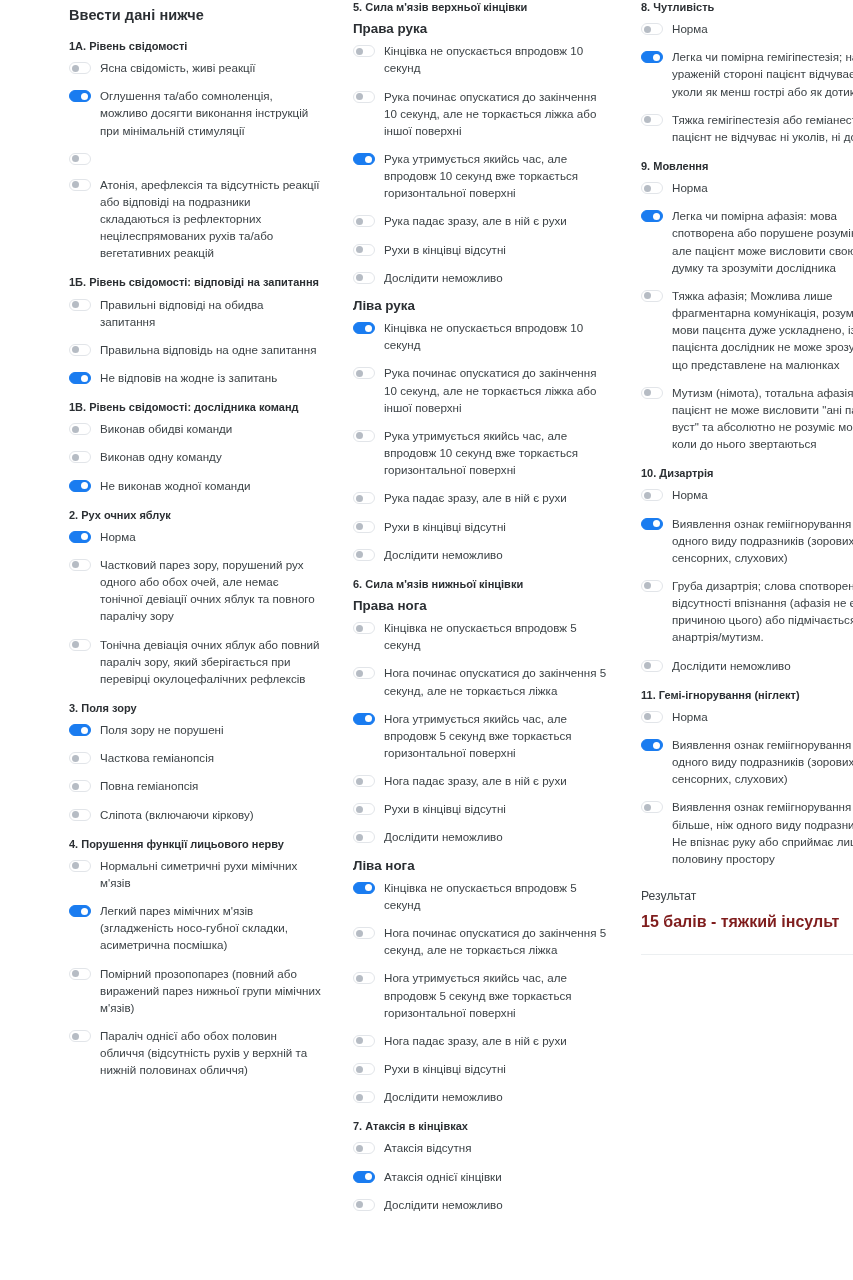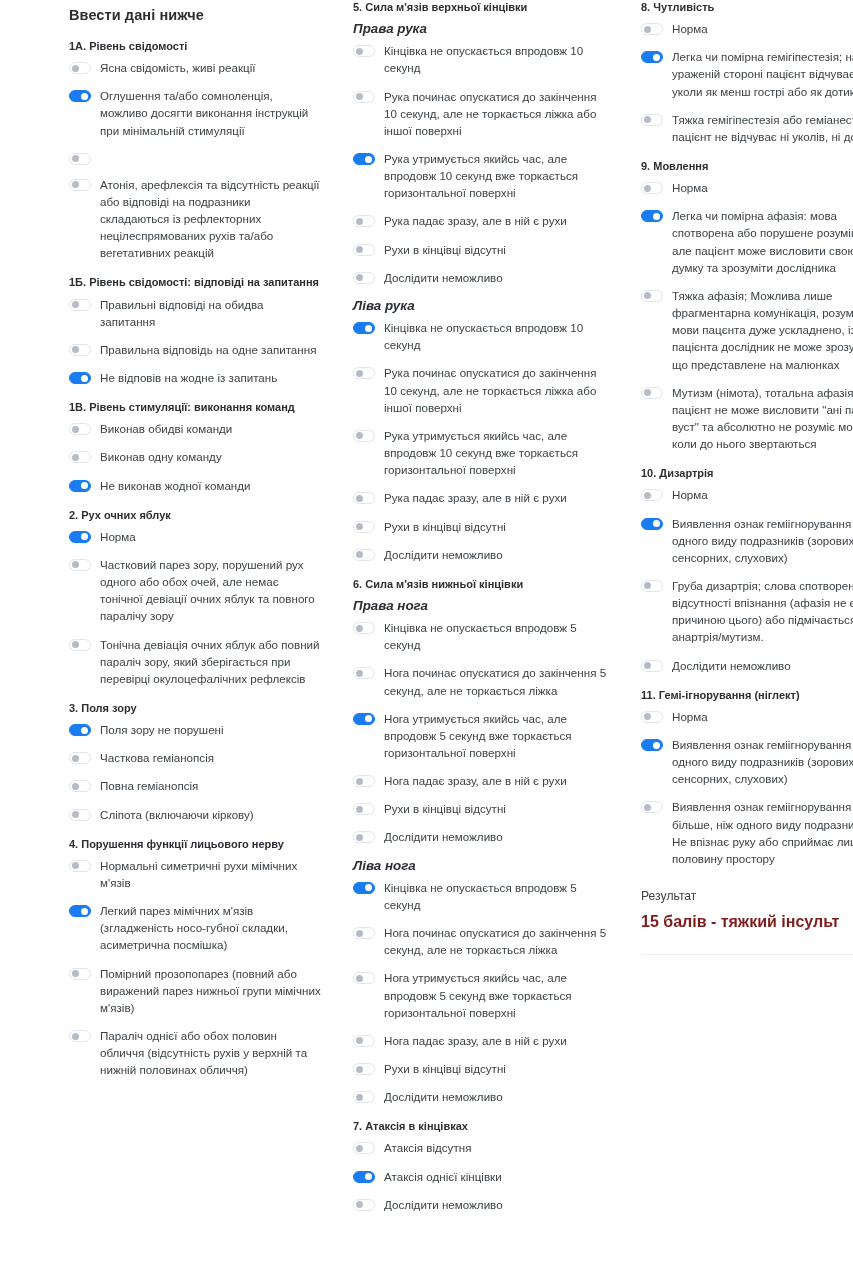--- a/index.html
+++ b/index.html
@@ -48,21 +48,20 @@
     line-height: 1.28;
     margin: 14px 0 6px 0;
   }
   .section-title.first { margin-top: 0; }
   .sub-title {
     font-size: 13.4px;
     font-weight: bold;
     color: #2b2f33;
     line-height: 1.28;
     margin: 2px 0 5px 0;
-    font-style: italic;
   }
   .opt {
     display: flex;
     align-items: flex-start;
     margin: 0 0 11px 0;
     cursor: pointer;
   }
   .opt:last-child { margin-bottom: 4px; }
 
   .sw {
@@ -166,21 +165,21 @@
               <span class="knob"></span>
             </span>
             <span class="opt-label">Правильна відповідь на одне запитання</span>
           </div>
           <div class="opt">
             <span class="sw on">
               <span class="knob"></span>
             </span>
             <span class="opt-label">Не відповів на жодне із запитань</span>
           </div>
-          <div class="section-title">1В. Рівень стимуляції: виконання команд</div>
+          <div class="section-title">1В. Рівень свідомості: дослідника команд</div>
           <div class="opt">
             <span class="sw">
               <span class="knob"></span>
             </span>
             <span class="opt-label">Виконав обидві команди</span>
           </div>
           <div class="opt">
             <span class="sw">
               <span class="knob"></span>
             </span>

